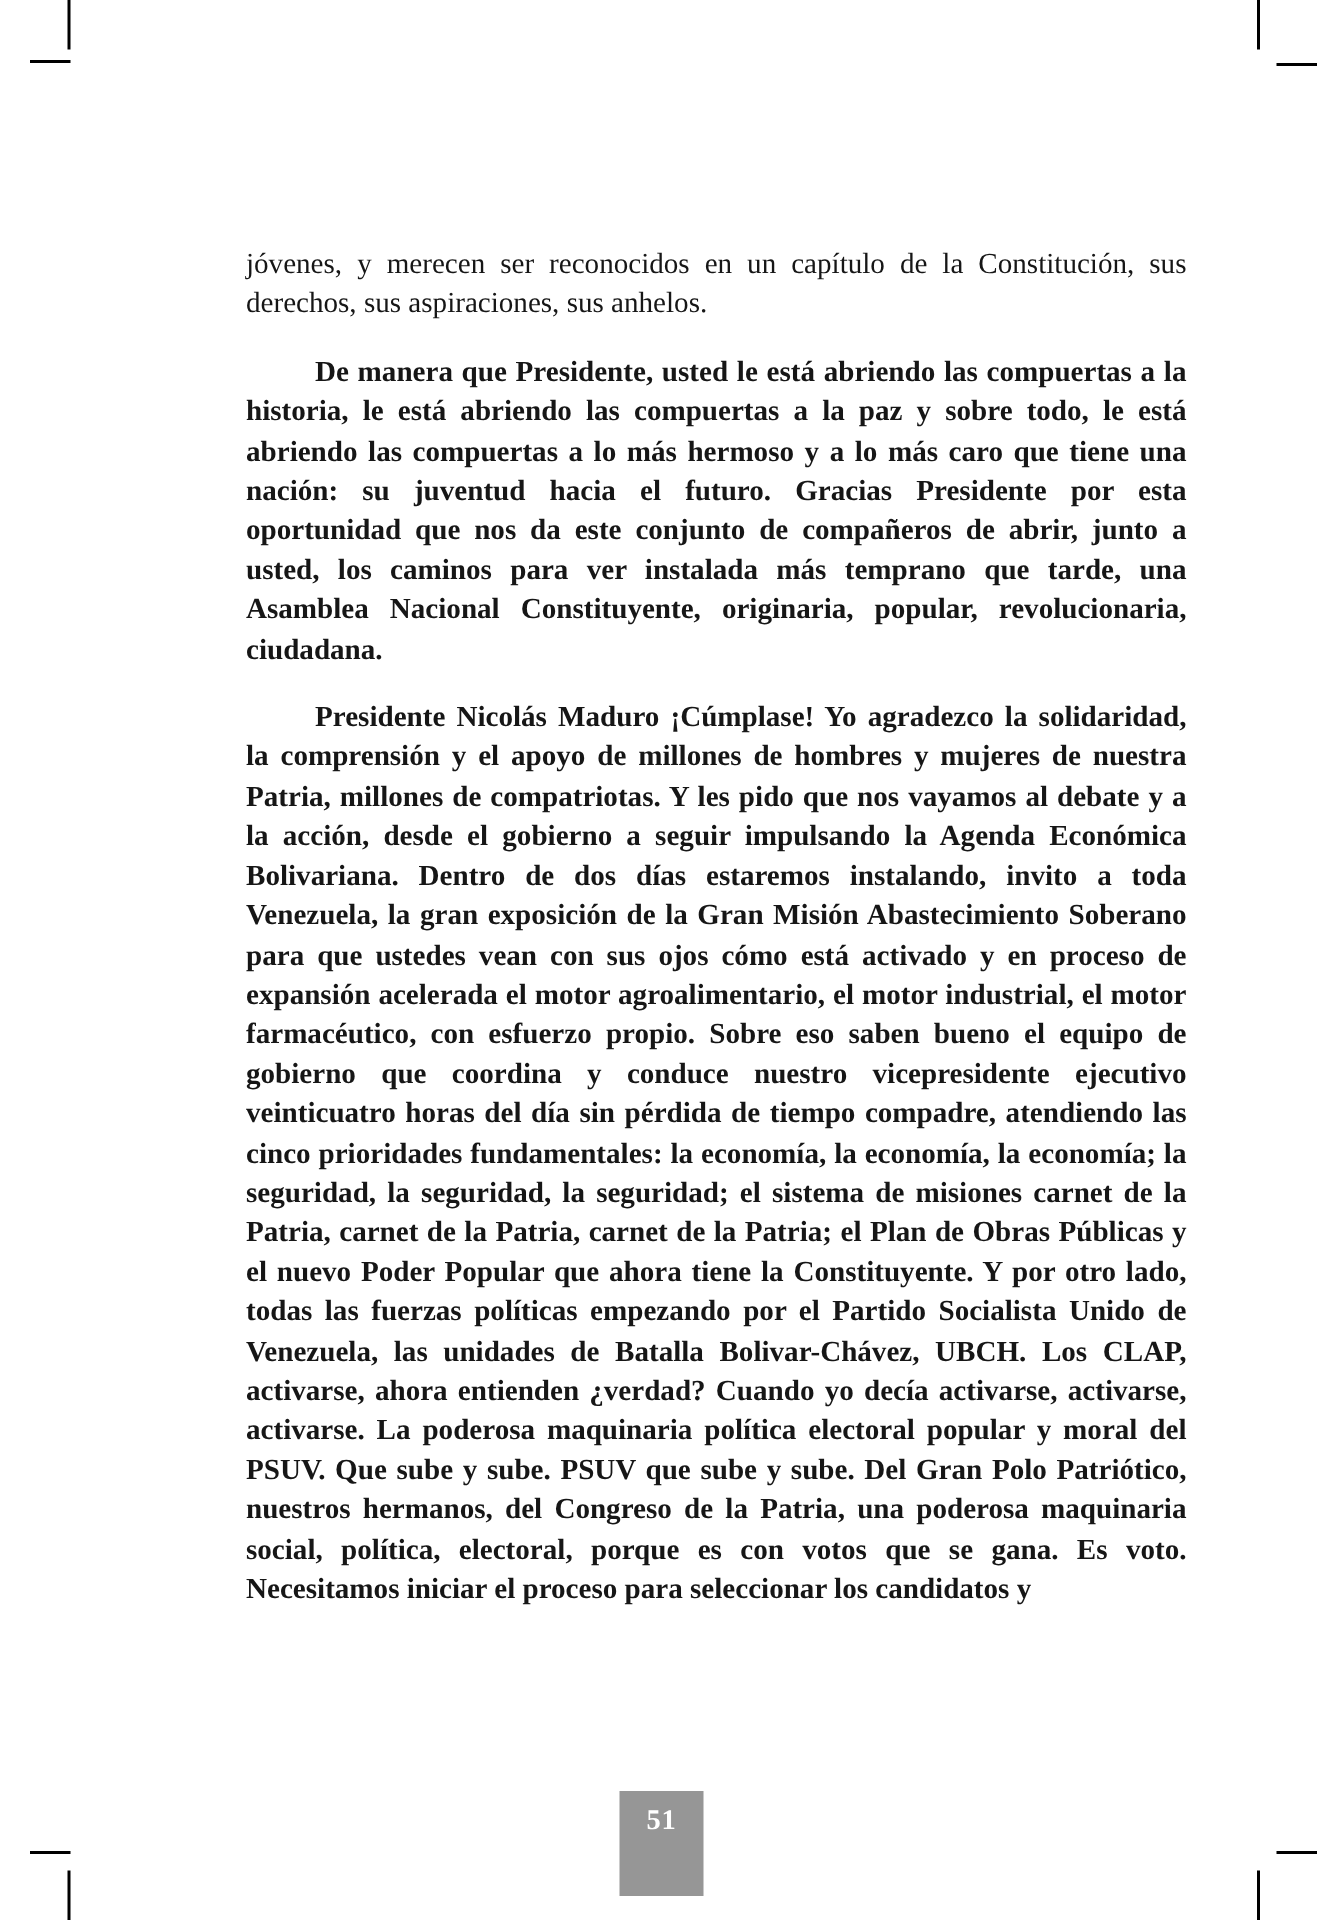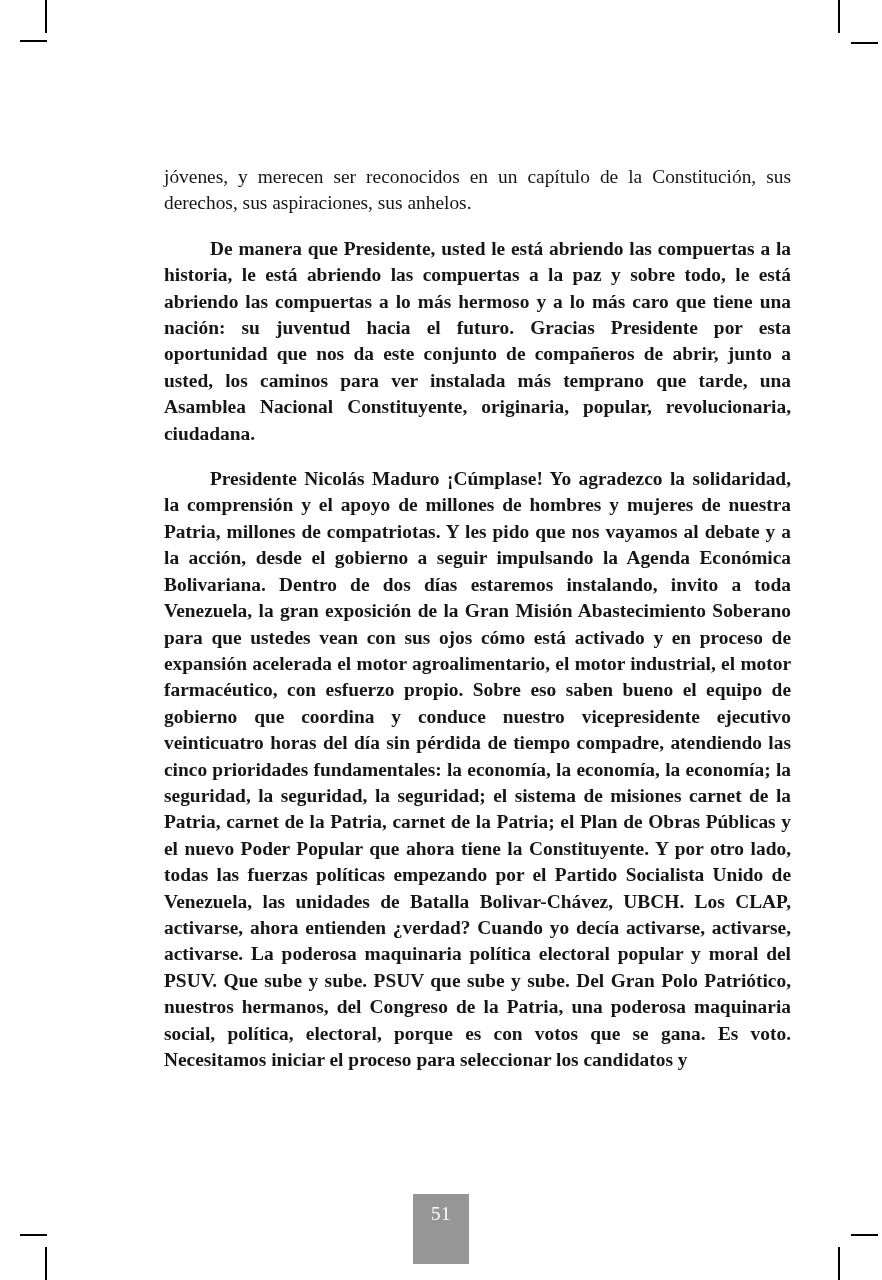--- a/index.html
+++ b/index.html
@@ -85,21 +85,21 @@
 
   
   .folio {
     position: absolute;
     left: 413px;
     top: 1194px;
     width: 56px;
     height: 70px;
     background: #969696;
     color: #ffffff;
-    font-weight: normal;
+    font-weight: bold;
     font-size: 19px;
     display: flex;
     align-items: flex-start;
     justify-content: center;
     padding-top: 9px;
     box-sizing: border-box;
     letter-spacing: 0.5px;
   }
 </style>
 </head>

